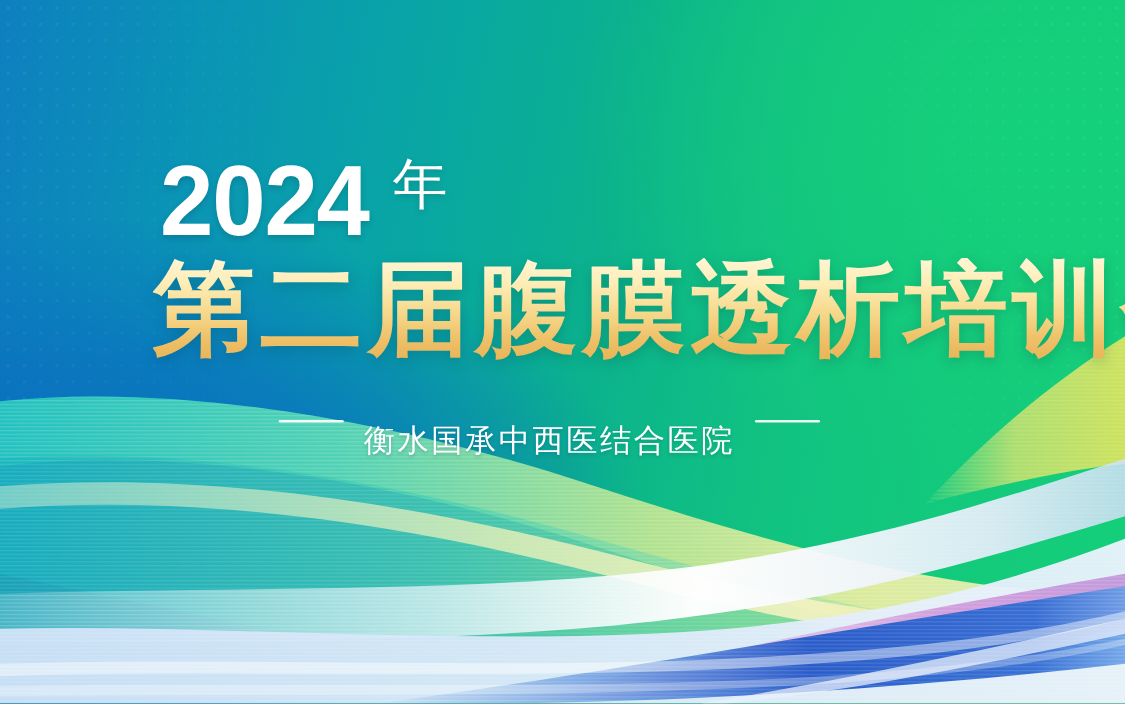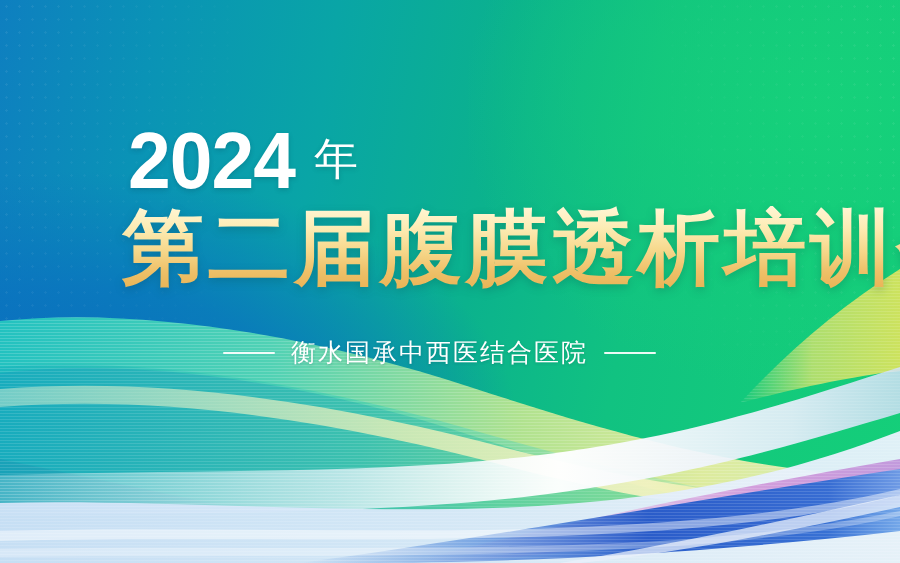--- a/index.html
+++ b/index.html
@@ -89,21 +89,21 @@
     top: 0;
     width: 900px;
     height: 400px;
     z-index: 6;
   }
   .year-row {
     position: absolute;
     left: 128px;
     top: 126px;
     display: flex;
-    align-items: center;
+    align-items: flex-start;
   }
   .year-num {
     font-size: 80px;
     line-height: 0.88;
     font-weight: 700;
     color: #ffffff;
     letter-spacing: -1px;
     font-family: "Liberation Sans", "DejaVu Sans", sans-serif;
     transform: scaleX(0.96);
     transform-origin: left bottom;
@@ -140,21 +140,21 @@
     color: transparent;
     -webkit-text-fill-color: transparent;
     filter: drop-shadow(0 3px 5px rgba(0,50,60,0.22));
   }
   .subtitle {
     position: absolute;
     left: 0;
     top: 336px;
     width: 879px;
     display: flex;
-    align-items: center;
+    align-items: flex-start;
     justify-content: center;
     gap: 16px;
   }
   .sub-rule {
     width: 52px;
     height: 2px;
     background: rgba(255,255,255,0.92);
     border-radius: 1px;
   }
   .sub-text {

